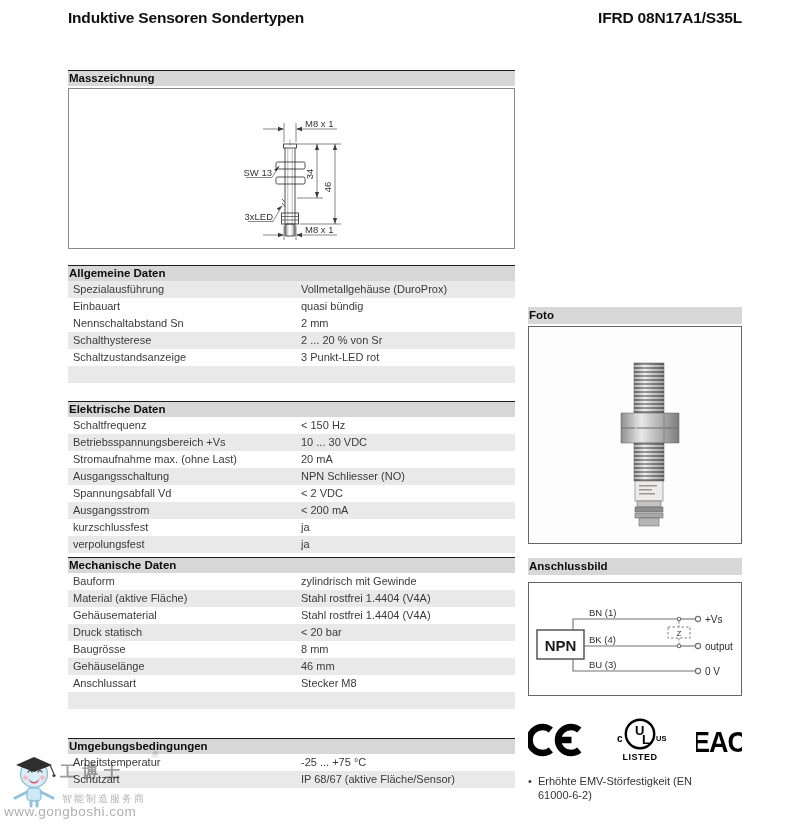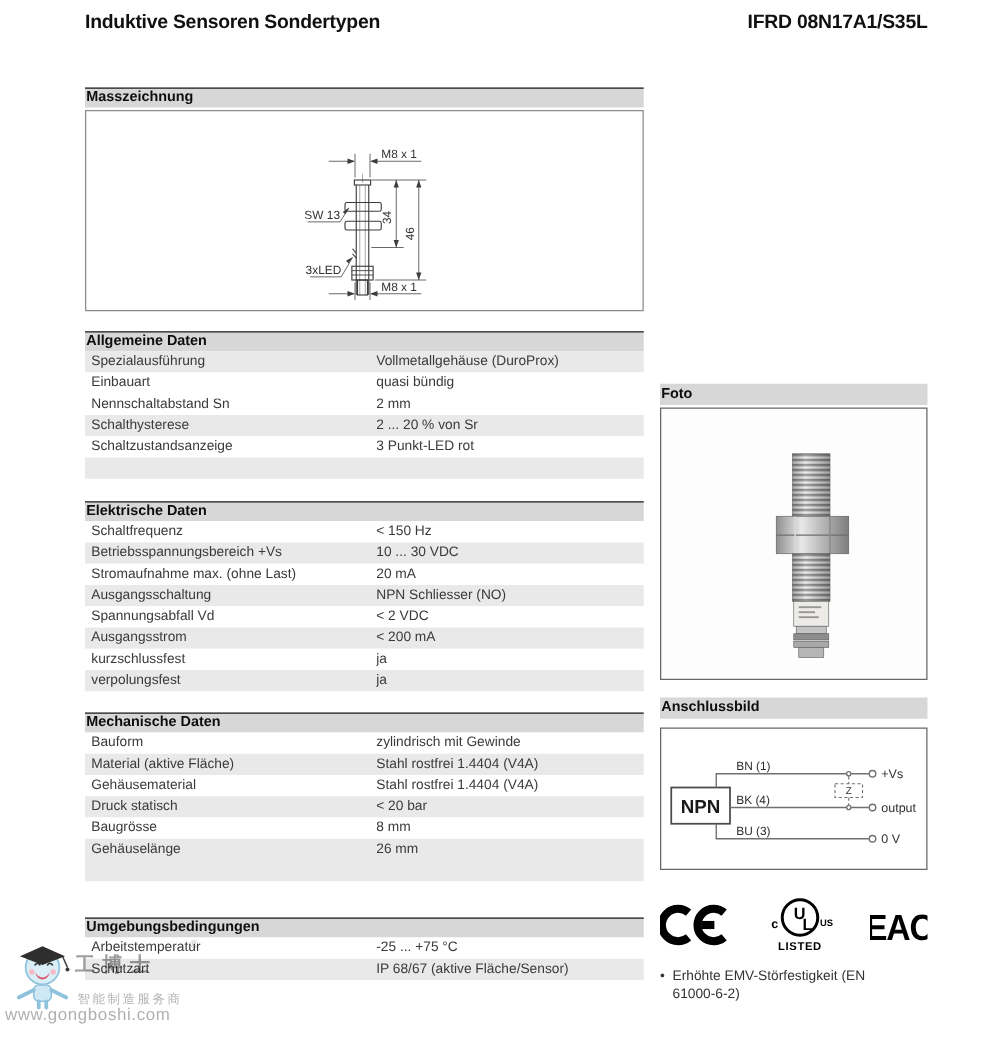--- a/index.html
+++ b/index.html
@@ -13,21 +13,21 @@
   .left-col{position:absolute;left:68px;top:70px;width:447px}
   .right-col{position:absolute;left:528px;top:307px;width:214px}
 
   .sec-bar{height:16px;line-height:15px;background:#d7d7d7;border-top:1px solid #1c1c1c;
            font-weight:bold;font-size:11.5px;padding-left:1px;color:#0d0d0d}
   .right-col .sec-bar{border-top:none;height:17px;line-height:17px}
 
   .draw-box{margin-top:2px;height:161px;border:1px solid #8a8a8a;background:#fff;margin-bottom:16px}
 
   .spec-table{margin-bottom:18px}
-  .spec-table.gap20{margin-bottom:17px}
+  .spec-table.gap20{margin-bottom:4px}
   .spec-table.gap19{margin-bottom:29px}
   .trow{height:17px;line-height:17px;display:flex;font-size:11px;color:#3a3a3a;background:#fff}
   .trow.alt{background:#e9e9e9}
   .tlabel{width:233px;padding-left:5px;overflow:hidden;white-space:nowrap}
   .tvalue{flex:1;overflow:hidden;white-space:nowrap}
 
   .foto-box{margin-top:2px;height:218px;border:1px solid #666;background:#fdfdfd;margin-bottom:14px}
   .circ-box{margin-top:7px;height:114px;border:1px solid #666;background:#fff}
 
   .logos{margin-top:19px;height:50px;display:flex;align-items:center;justify-content:space-between}
@@ -200,21 +200,25 @@
         <div class="trow alt">
           <span class="tlabel">Druck statisch</span>
           <span class="tvalue">&lt; 20 bar</span>
         </div>
         <div class="trow">
           <span class="tlabel">Baugrösse</span>
           <span class="tvalue">8 mm</span>
         </div>
         <div class="trow alt">
           <span class="tlabel">Gehäuselänge</span>
-          <span class="tvalue">26 mm</span>
+          <span class="tvalue">46 mm</span>
+        </div>
+        <div class="trow">
+          <span class="tlabel">Anschlussart</span>
+          <span class="tvalue">Stecker M8</span>
         </div>
         <div class="trow alt"></div>
       </div>
   </div>
 
   <div class="spec-table">
     <div class="sec-bar">Umgebungsbedingungen</div>
     <div>
         <div class="trow">
           <span class="tlabel">Arbeitstemperatur</span>

